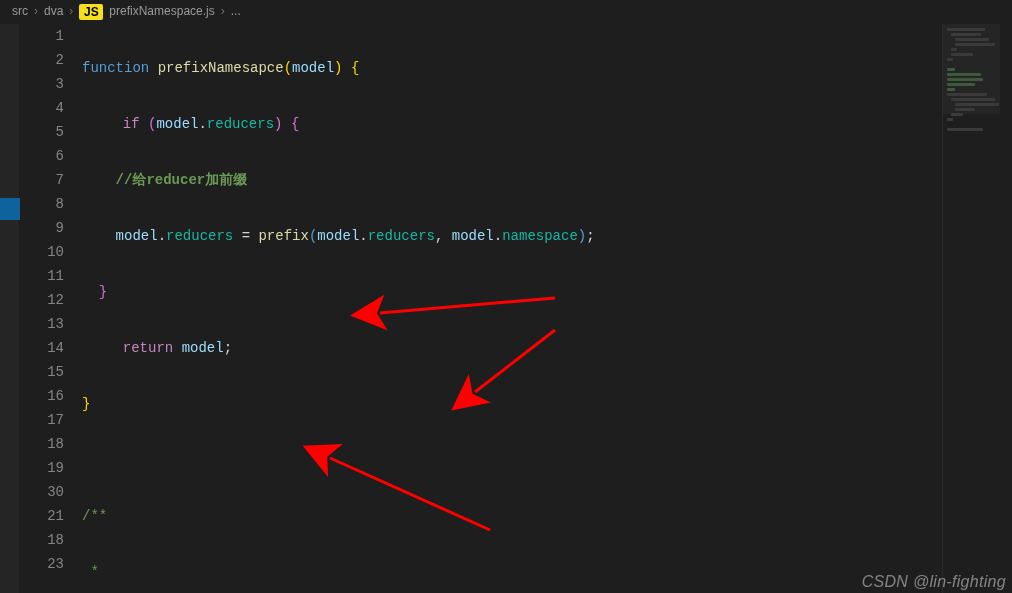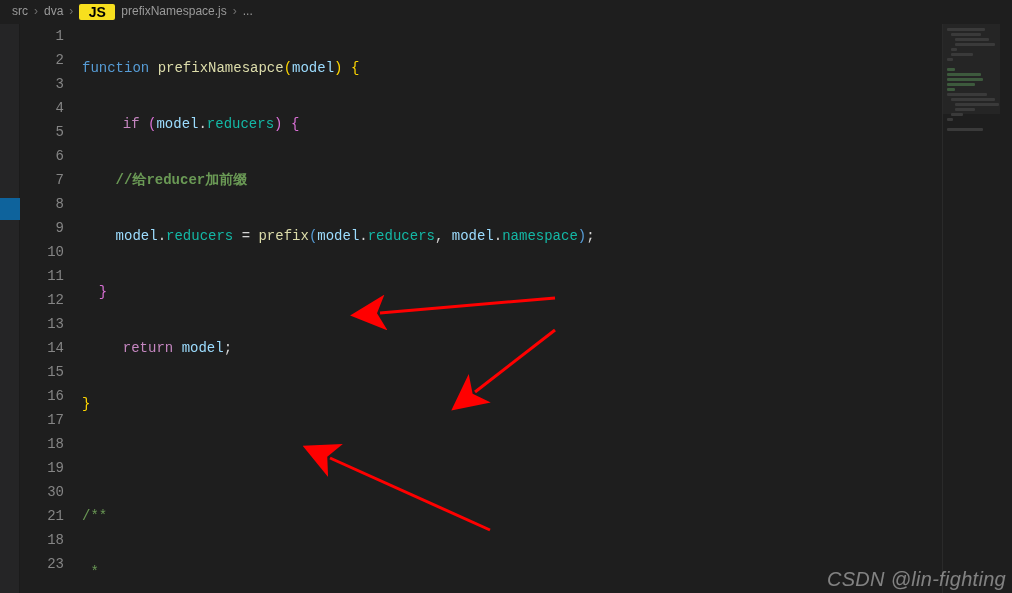--- a/index.html
+++ b/index.html
@@ -21,26 +21,26 @@
     color: #9a9a9a;
     background: #1e1e1e;
     height: 24px;
     font-family: "Segoe UI", sans-serif;
   }
   .breadcrumbs .sep { color: #6e6e6e; }
   .breadcrumbs .js-icon {
     display: inline-flex;
     align-items: center;
     justify-content: center;
-    width: 36px;
+    width: 24px;
     height: 16px;
     background: #f7df1e;
     color: #000;
     font-weight: bold;
-    font-size: 14px;
+    font-size: 12px;
     border-radius: 2px;
   }
   .editor {
     display: flex;
     height: calc(100% - 24px);
     position: relative;
   }
   .activity-stub {
     width: 20px;
     background: #252526;
@@ -123,21 +123,21 @@
     position: absolute;
     inset: 0;
     pointer-events: none;
   }
   .watermark {
     position: absolute;
     right: 6px;
     bottom: 2px;
     color: rgba(230,230,230,0.5);
     font-family: "Segoe UI", sans-serif;
-    font-size: 20px;
+    font-size: 16px;
     font-style: italic;
     letter-spacing: 0.3px;
   }
   svg.arrows { position:absolute; inset:0; }
 </style>
 </head>
 <body>
 
 <div class="breadcrumbs">
   <span>src</span>

